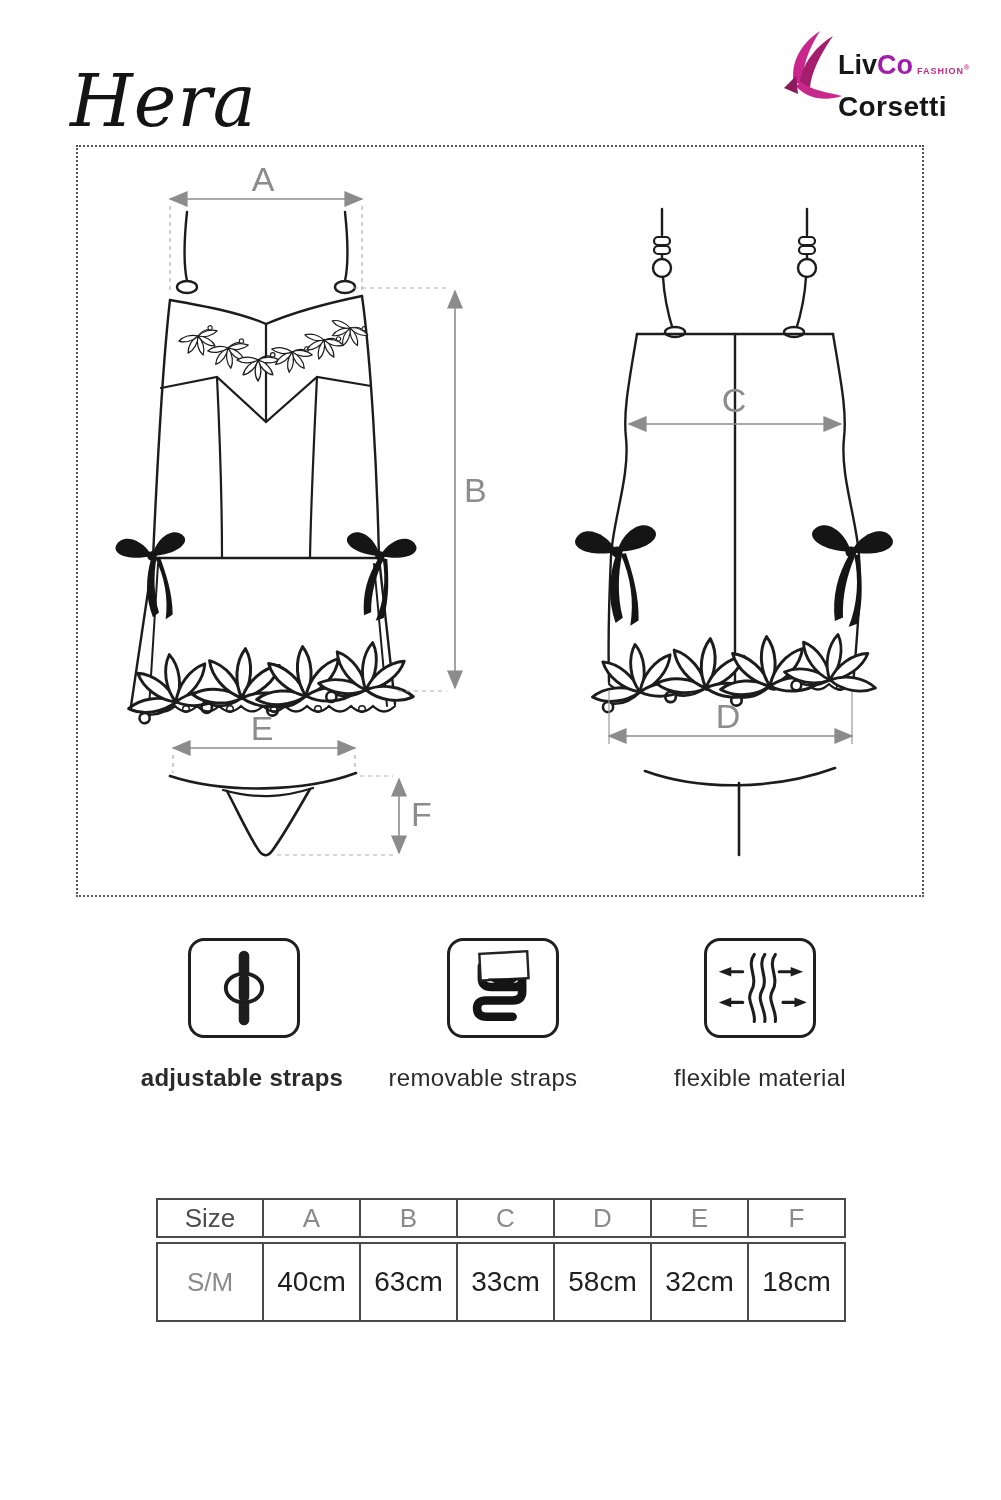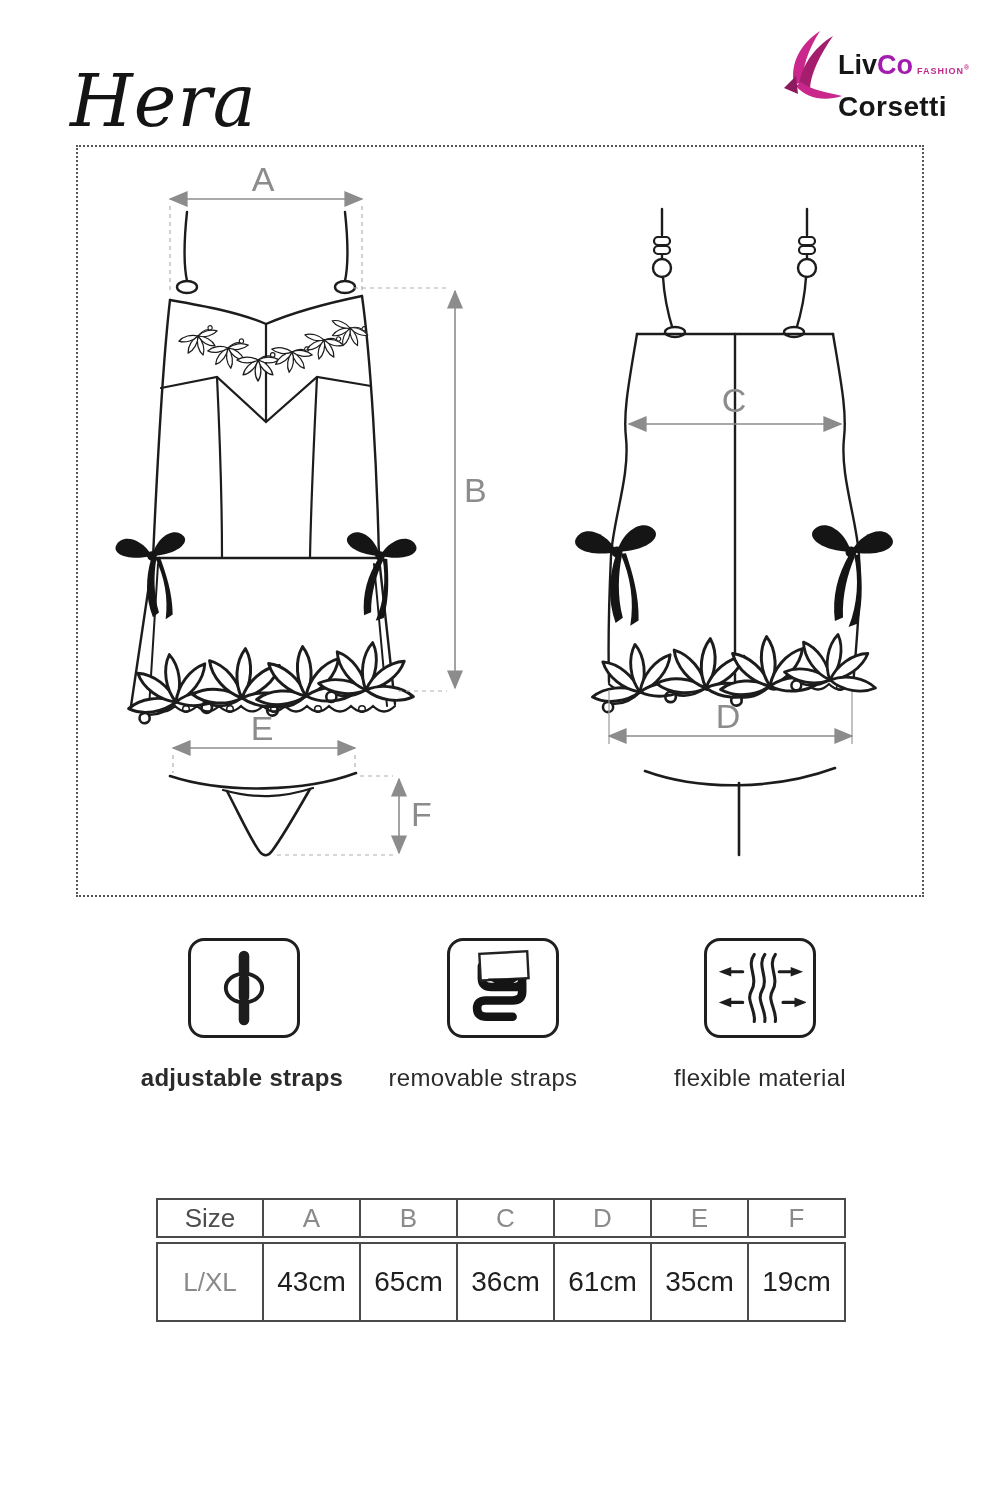--- a/index.html
+++ b/index.html
@@ -272,23 +272,23 @@
   <colgroup>
       <col class="c0">
       <col class="cn">
       <col class="cn">
       <col class="cn">
       <col class="cn">
       <col class="cn">
       <col class="cn">
     </colgroup>
   <tbody>
-  <tr>
-    <td class="g">L/XL</td>
-    <td>43cm</td>
-    <td>65cm</td>
-    <td>36cm</td>
-    <td>61cm</td>
-    <td>35cm</td>
-    <td>19cm</td>
+      <tr>
+    <td class="g">S/M</td>
+    <td>40cm</td>
+    <td>63cm</td>
+    <td>33cm</td>
+    <td>58cm</td>
+    <td>32cm</td>
+    <td>18cm</td>
   </tr>
 </tbody>
   </table>
 
 </body></html>

